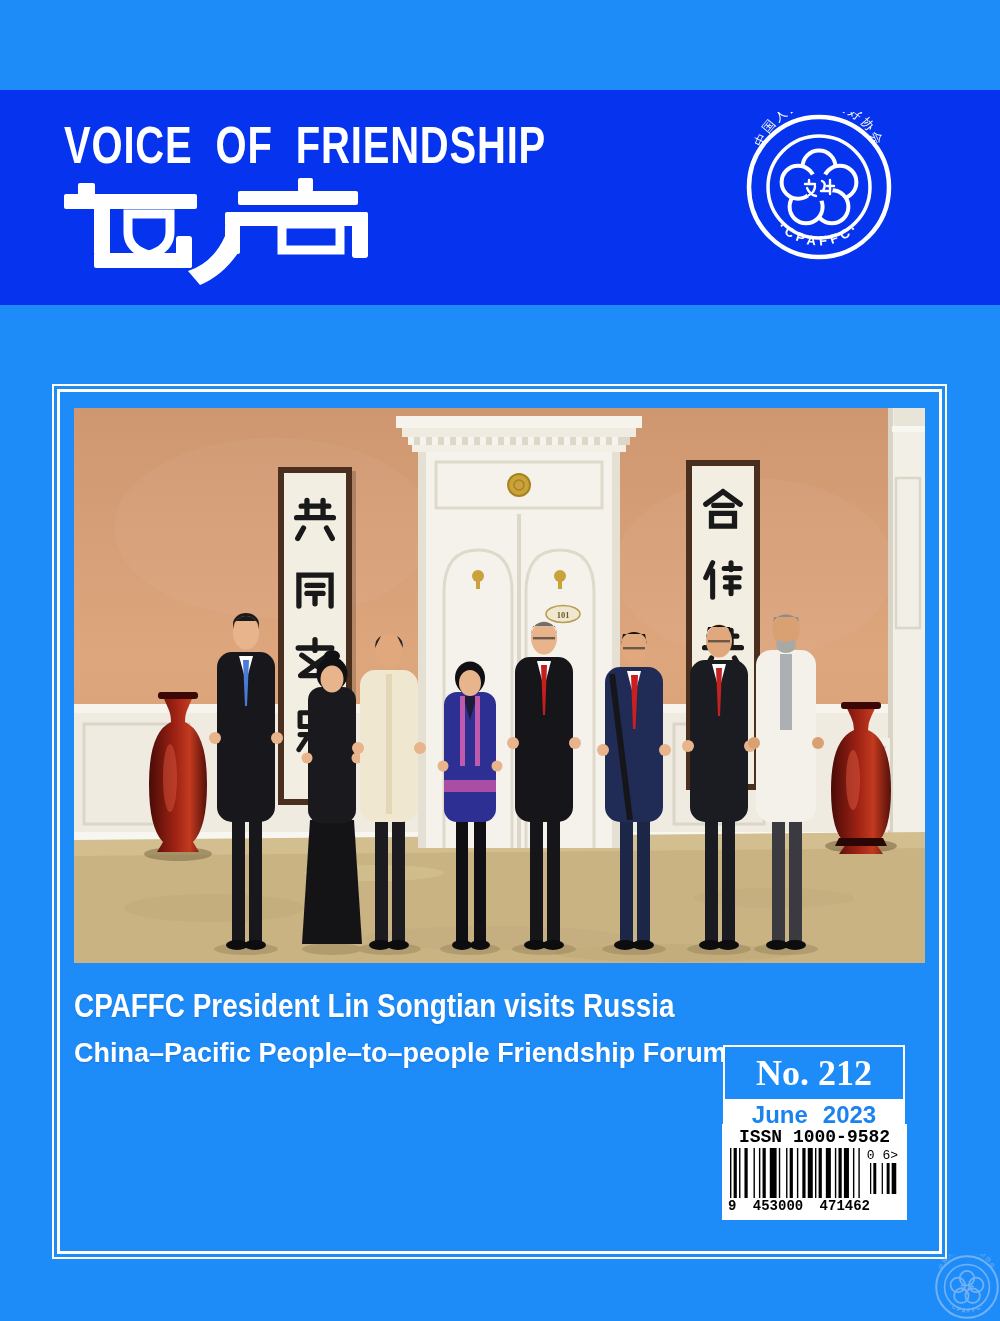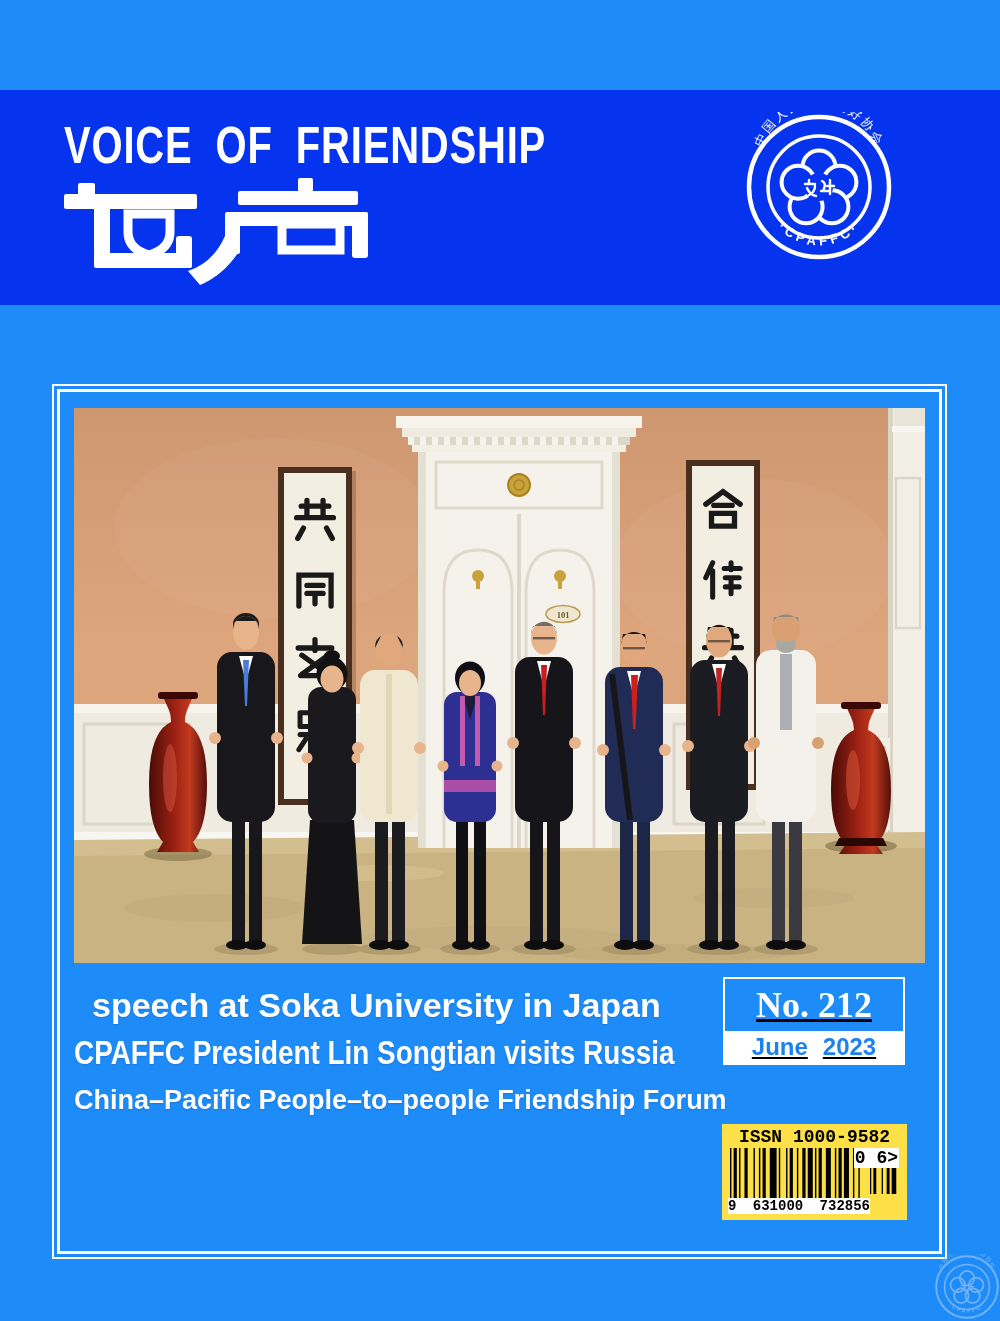--- a/index.html
+++ b/index.html
@@ -13,33 +13,33 @@
   .watermark-svg{position:absolute;left:934px;top:1254px;color:#7CB6F6;opacity:.9;}
   .frame-outer{position:absolute;left:52px;top:384px;width:891px;height:871px;border:2px solid #fff;}
   .frame-inner{position:absolute;left:3px;top:3px;width:879px;height:859px;border:3px solid #fff;}
   .photo{position:absolute;left:74px;top:408px;width:851px;height:555px;}
   .headlines{position:absolute;left:74px;top:982px;color:#fff;}
   .hl{font-weight:bold;white-space:nowrap;text-shadow:0 1px 2px rgba(0,60,160,.25);}
   .hl.big{font-size:34px;line-height:47px;}
   .hl.small{font-size:27px;line-height:40px;}
   .hl.cond{transform:scale(.82,1);transform-origin:left center;}
   .hl.ind18{padding-left:18px;} .hl.ind14{padding-left:14px;}
-  .issue-box{position:absolute;left:723px;top:977px;width:178px;border:2px solid #fff;text-decoration:underline;}
+  .issue-box{position:absolute;left:723px;top:1045px;width:178px;border:2px solid #fff;}
   .issue-no{height:52px;display:flex;align-items:center;justify-content:center;color:#fff;
        font-family:"Liberation Serif",serif;font-weight:bold;font-size:36px;}
   .issue-date{height:32px;background:#fff;display:flex;align-items:center;justify-content:center;
        gap:15px;color:#1b82f1;font-weight:bold;font-size:24px;}
-  .barcode-box{position:absolute;left:722px;top:1124px;width:185px;height:96px;background:#fde047;color:#000;}
+  .barcode-box{position:absolute;left:722px;top:1124px;width:185px;height:96px;background:#ffffff;color:#000;}
   .issn{position:absolute;left:0;top:3px;width:100%;text-align:center;
        font-family:"Liberation Mono",monospace;font-weight:bold;font-size:18px;letter-spacing:0px;}
   .bars{position:absolute;left:0;top:0;}
   .bc-digits{position:absolute;left:6px;top:74px;width:142px;display:flex;justify-content:space-between;
        font-family:"Liberation Mono",monospace;font-size:14px;font-weight:bold;background:#fff;}
   .bc-addon{position:absolute;right:8px;top:24px;font-family:"Liberation Mono",monospace;
-       font-size:18px;font-weight:bold;background:#fff;padding:0 1px;}
+       font-size:13px;font-weight:normal;background:#fff;padding:0 1px;}
 </style>
 </head>
 <body>
 
 <svg width="0" height="0" style="position:absolute">
   <defs>
 
     <symbol id="emblem" viewBox="-75 -75 150 150">
       <circle r="70" fill="none" stroke="currentColor" stroke-width="4.5"></circle>
       <circle r="51" fill="none" stroke="currentColor" stroke-width="3.5"></circle>
@@ -372,21 +372,20 @@
         <circle cx="744" cy="335" r="6" fill="#D9A071"></circle>
       <ellipse cx="712" cy="223" rx="13.5" ry="16.5" fill="#D9A071"></ellipse>
       <ellipse cx="712" cy="237" rx="10" ry="8" fill="#A9A9A4"></ellipse>
       <ellipse cx="712" cy="230" rx="7" ry="4" fill="#D9A071"></ellipse>
       <path d="M698,219 A 13.5 12 0 0 1 726,219 L724,209 L700,209 z" fill="#8c8c88"></path>
     </g>
   </g>
 </svg>
 
 <div class="headlines">
-  <div class="hl big ind18">speech at Soka University in Japan</div>
   <div class="hl big cond">CPAFFC President Lin Songtian visits Russia</div>
   <div class="hl small" style="margin-top:4px">China–Pacific People–to–people Friendship Forum</div>
 </div>
 
 <div class="issue-box">
   <div class="issue-no">No. 212</div>
   <div class="issue-date">
     <span>June</span>
     <span>2023</span>
   </div>
@@ -422,21 +421,21 @@
       <g id="bc-addon">
         <rect x="148" y="38" width="1.2666666666666666" height="32" fill="#000"></rect>
         <rect x="151.33333333333331" y="38" width="2.9333333333333336" height="32" fill="#000"></rect>
         <rect x="159.66666666666666" y="38" width="1.2666666666666666" height="32" fill="#000"></rect>
         <rect x="164.66666666666666" y="38" width="2.9333333333333336" height="32" fill="#000"></rect>
         <rect x="169.66666666666666" y="38" width="4.6" height="32" fill="#000"></rect>
       </g>
   </svg>
   <div class="bc-digits">
     <span>9</span>
-    <span>631000</span>
-    <span>732856</span>
+    <span>453000</span>
+    <span>471462</span>
   </div>
   <div class="bc-addon">0 6&gt;</div>
 </div>
 
 <svg class="watermark-svg" width="66" height="66" style="--emb-fill:transparent" role="img">
   <use href="#emblem" width="66" height="66"></use>
 </svg>
 
 </body></html>

